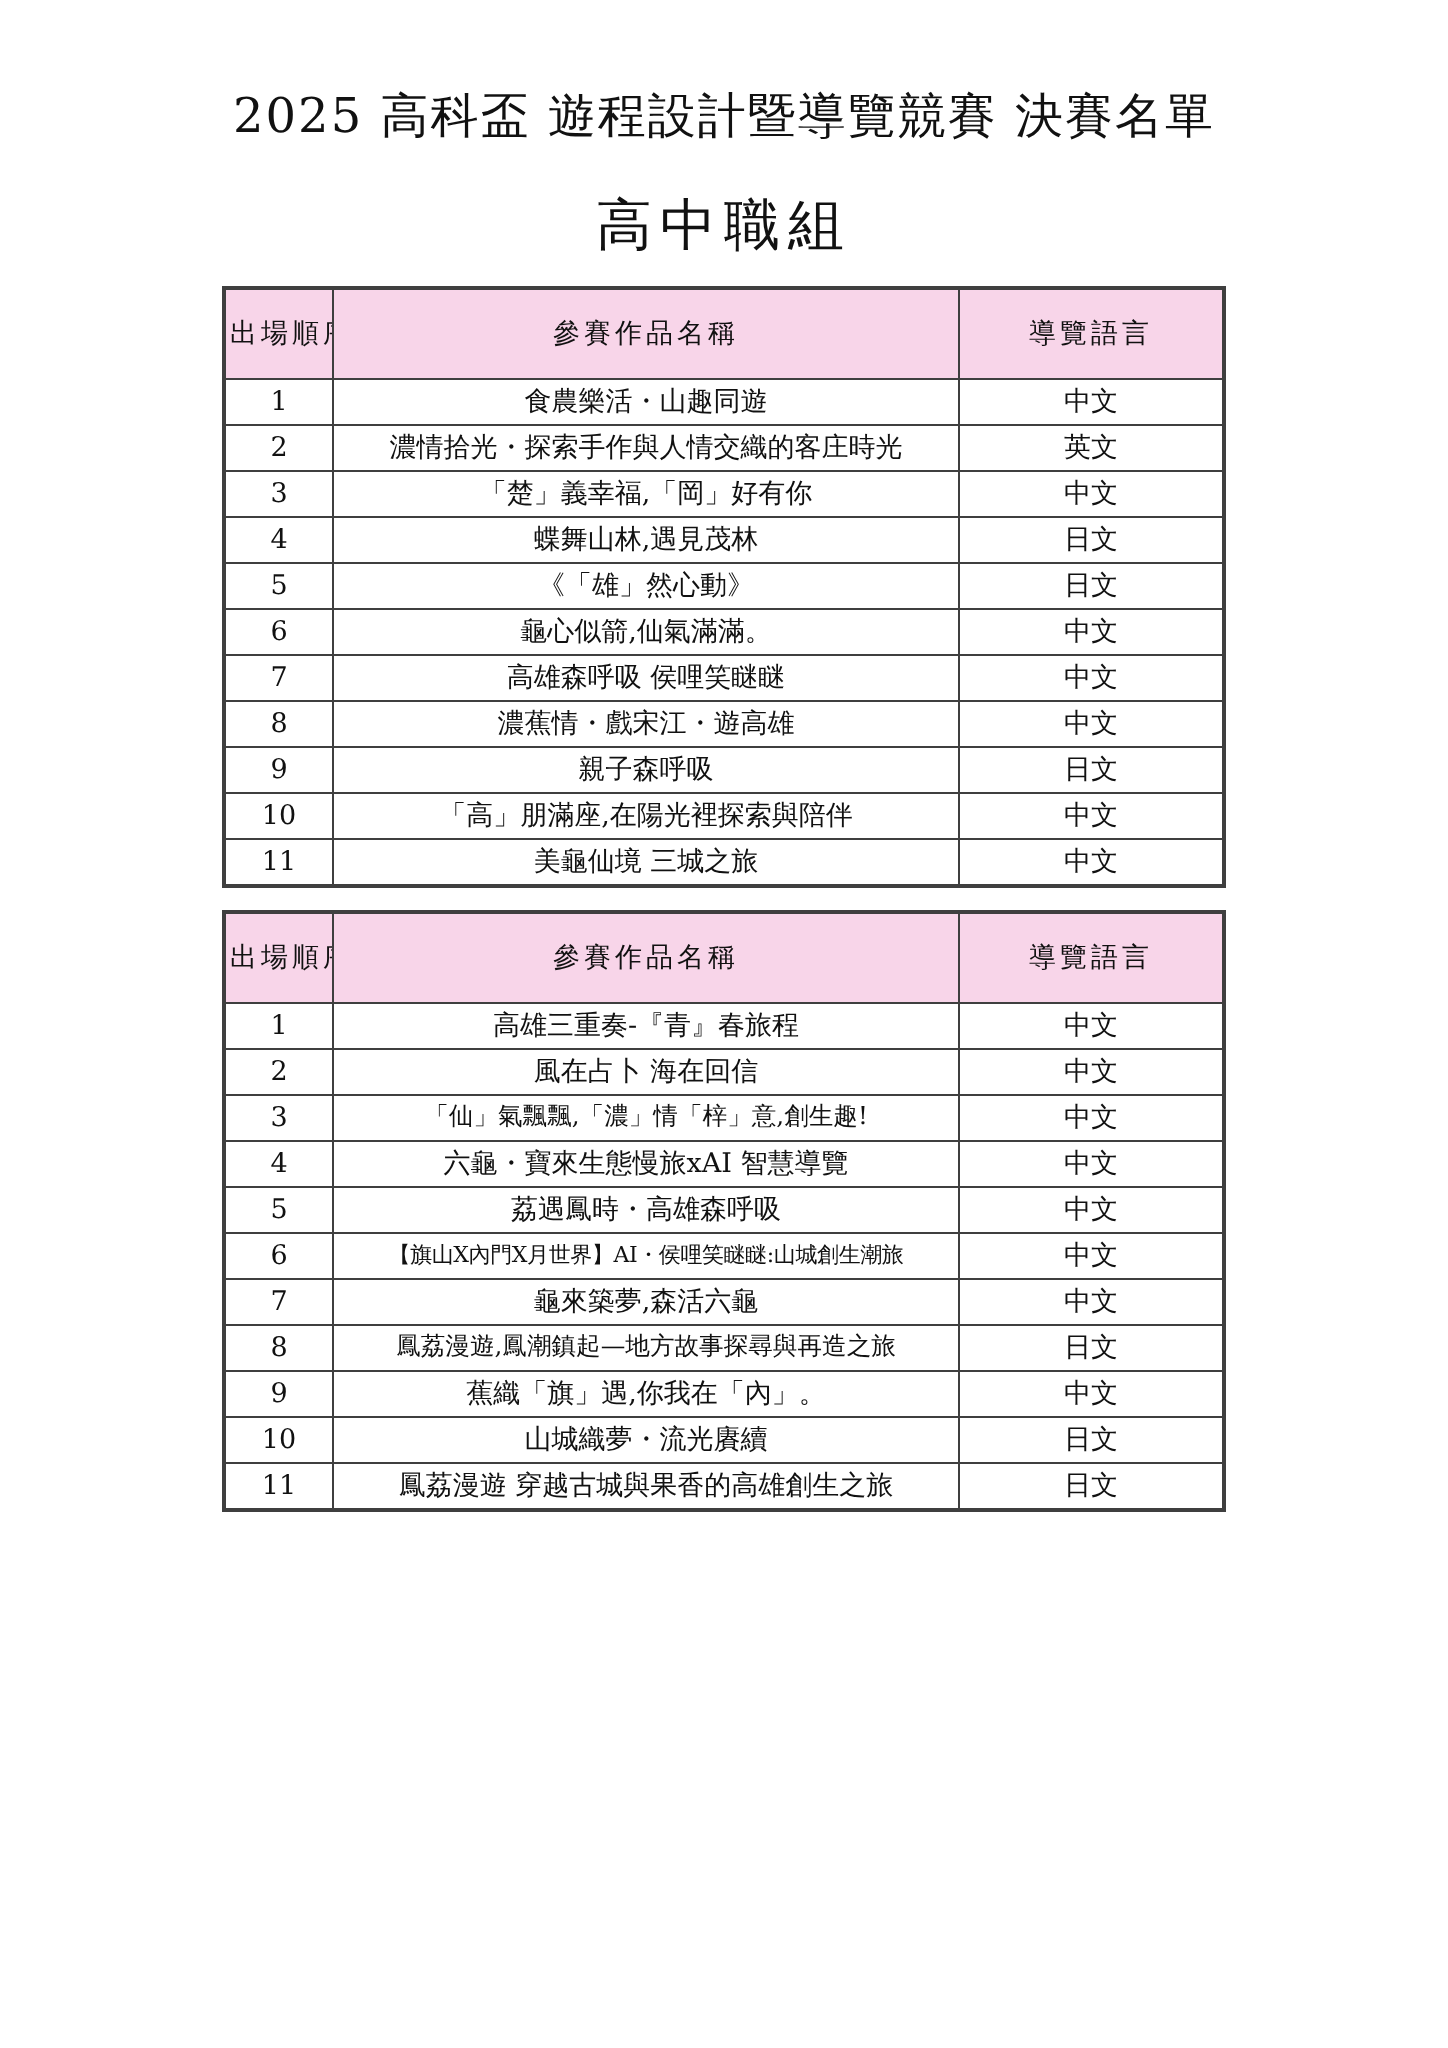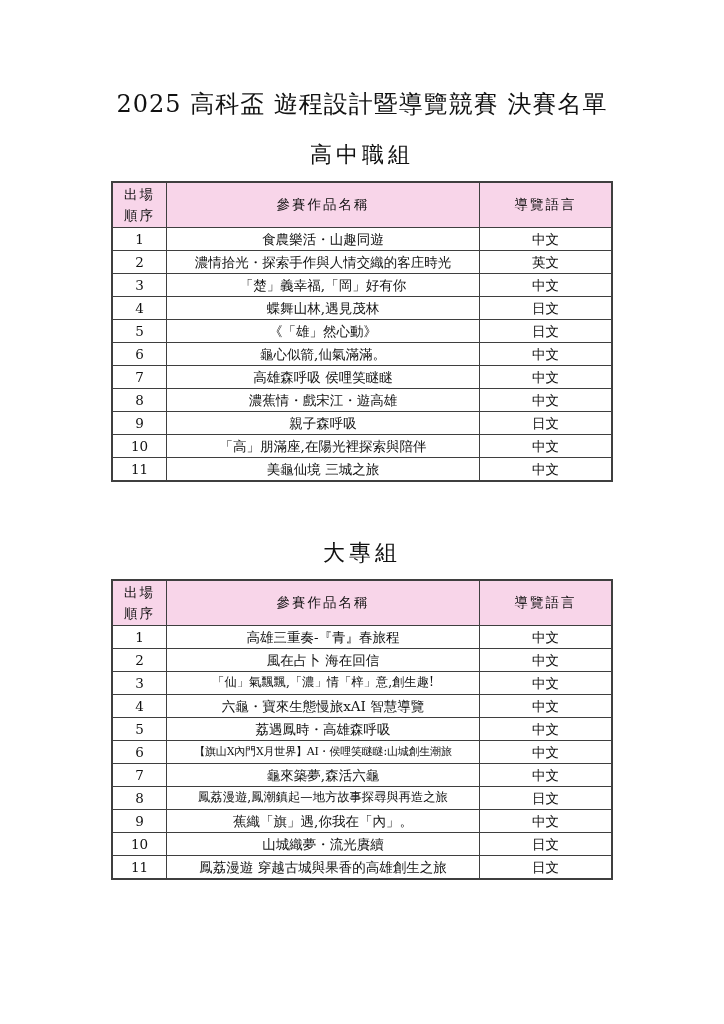--- a/index.html
+++ b/index.html
@@ -14,35 +14,35 @@
     font-family:"DejaVu Serif","Liberation Serif",serif;
     color:var(--text);
   }
   .page{
     position:relative;
     width:724px;
     height:1024px;
     margin:0 auto;
     background:var(--page-bg);
     box-sizing:border-box;
-    padding-top:88px;
+    padding-top:42px;
     overflow:hidden;
   }
   .doc-title{
     margin:0;
     text-align:center;
     font-size:24px;
     font-weight:normal;
     letter-spacing:1px;
     white-space:nowrap;
   }
   .section-title{
     margin:0;
     text-align:center;
-    font-size:22px;
+    font-size:28px;
     font-weight:normal;
     letter-spacing:4px;
   }
   #sections section:first-child .section-title{margin-top:20px;}
   #sections section:last-child .section-title{margin-top:56px;}
   table.results{
     border-collapse:collapse;
     margin:11px auto 0 auto;
     table-layout:fixed;
     width:490px;
@@ -59,21 +59,21 @@
   th.col-order,td.col-order{width:49px;}
   th.col-work,td.col-work{width:308px;}
   th.col-lang,td.col-lang{width:127px;}
   table.results th{
     background:var(--header-bg);
     font-weight:normal;
     font-size:13.5px;
     height:44px;
     letter-spacing:2px;
   }
-  th.col-order .stack{display:flex;flex-direction:column;line-height:1.55;}
+  th.col-order .stack{display:flex;flex-direction:row;line-height:1.55;}
   table.results td{
     font-size:13.5px;
     height:22px;
     line-height:1.1;
   }
   td.col-order{font-size:14px;letter-spacing:0;}
   td.col-work.long{font-size:12.3px;margin-top:28px;}
   td.col-work.xl-long{font-size:11px;letter-spacing:-0.2px;}
 </style>
 </head>
@@ -161,21 +161,20 @@
   <tr>
     <td class="col-order">11</td>
     <td class="col-work">美龜仙境 三城之旅</td>
     <td class="col-lang">中文</td>
   </tr>
 </tbody>
     </table>
   </section>
 
   <section>
-    <h2 class="section-title">大專組</h2>
     <table class="results">
       <thead>
         <tr>
           <th class="col-order">
             <span class="stack">
               <span>出場</span>
               <span>順序</span>
             </span>
           </th>
           <th class="col-work">參賽作品名稱</th>

